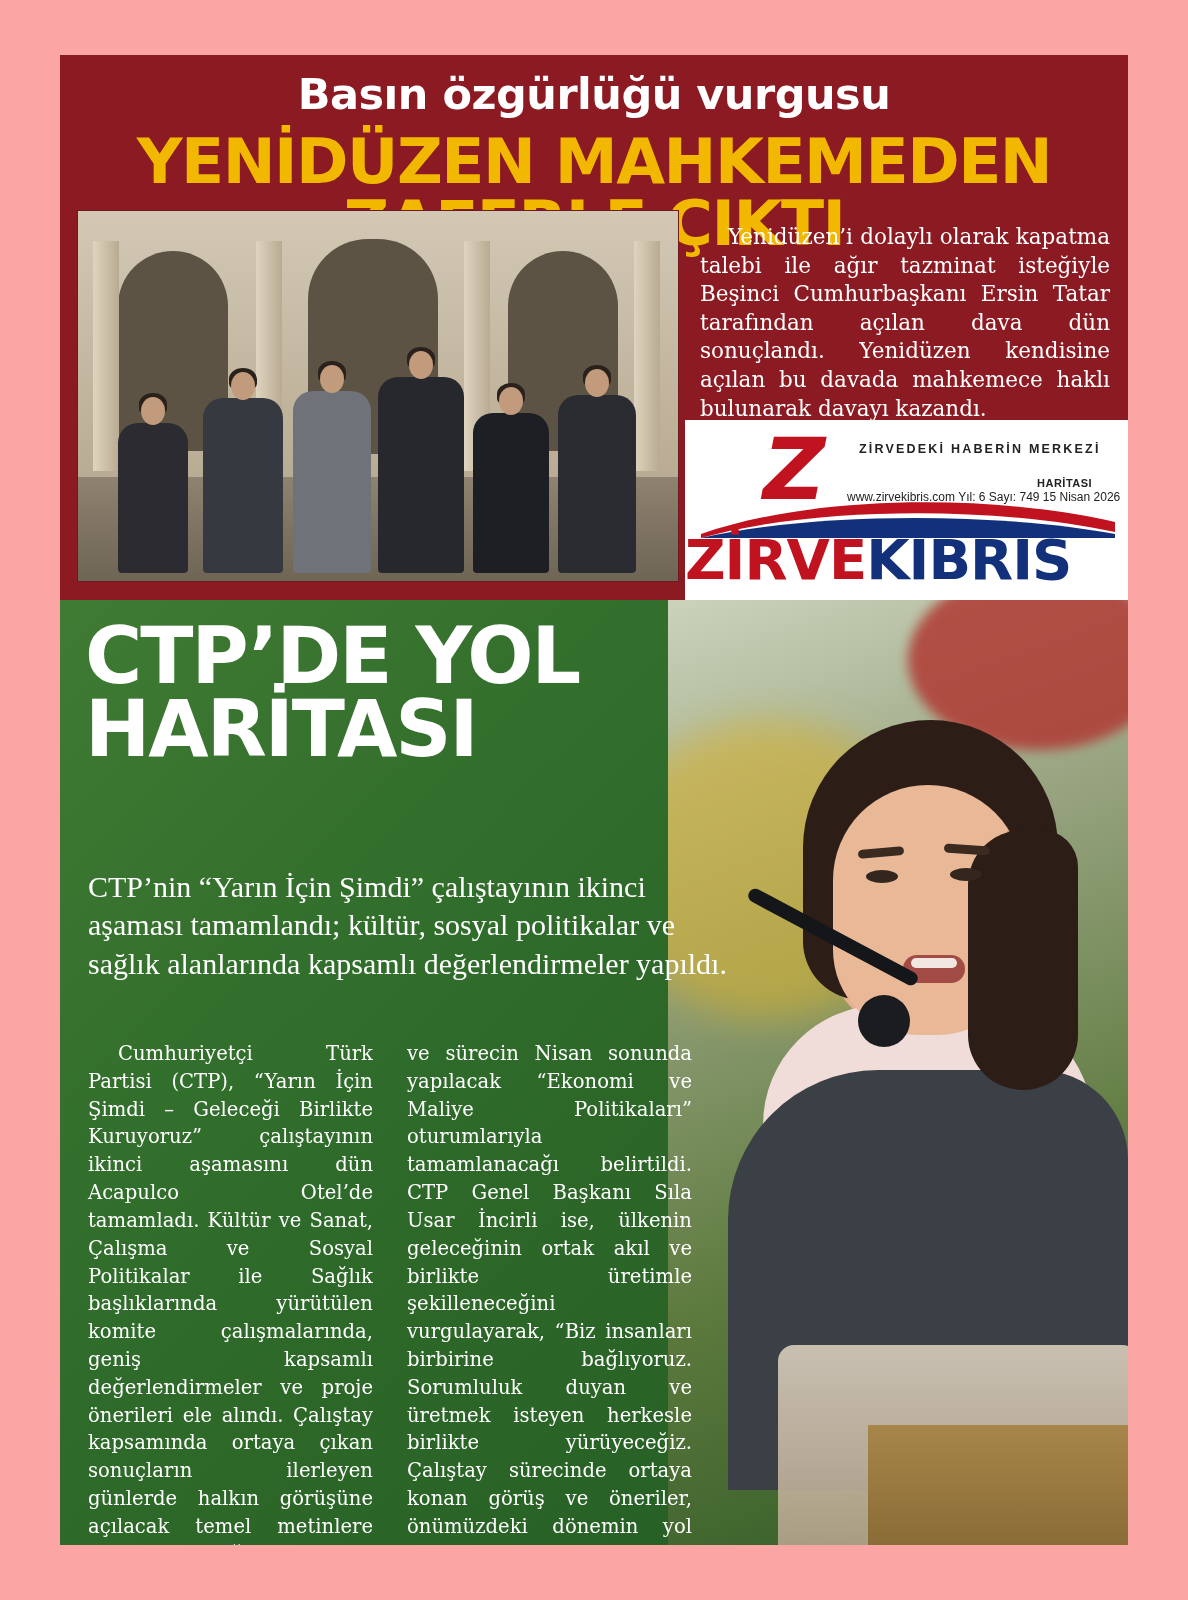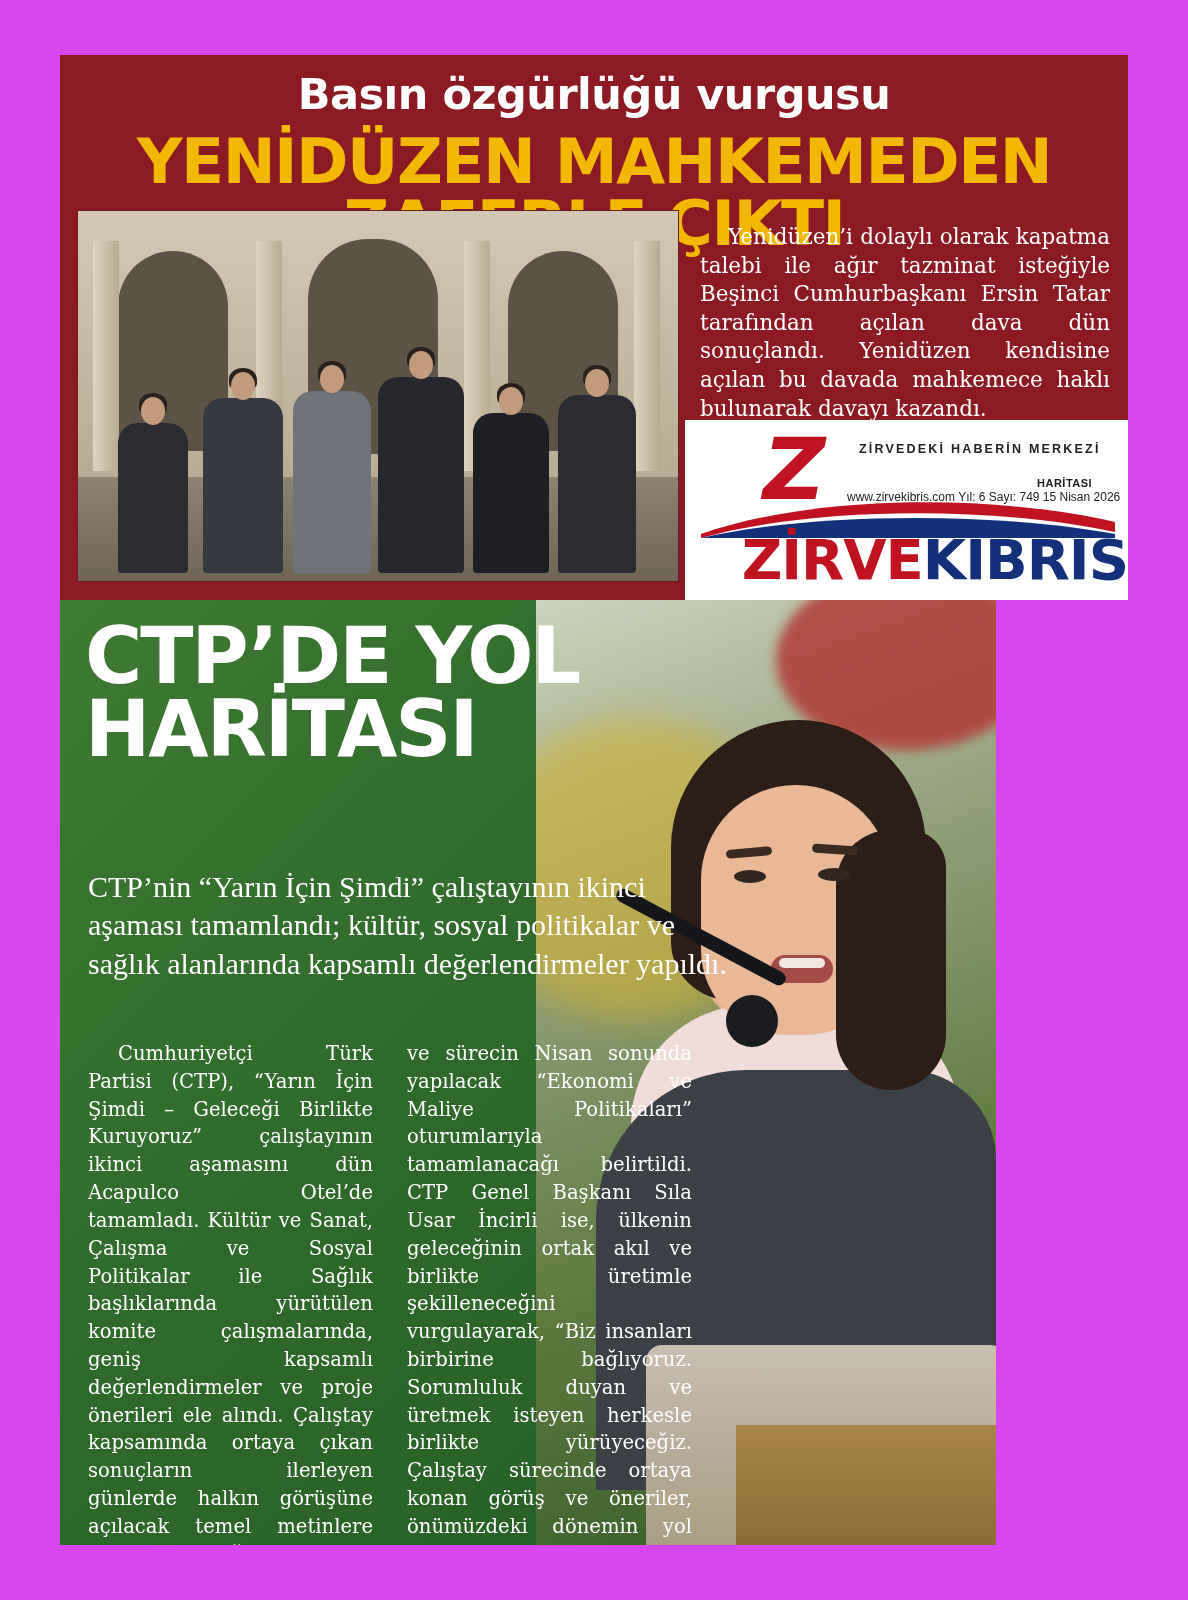--- a/index.html
+++ b/index.html
@@ -11,21 +11,21 @@
     width: 1188px;
     height: 1600px;
     font-family: "Liberation Sans", sans-serif;
     overflow: hidden;
     position: relative;
   }
 
   .page {
     position: absolute;
     inset: 0;
-    background: #d946ef;
+    background: #fca5a5;
   }
 
   
   .top-block {
     position: absolute;
     left: 60px;
     top: 55px;
     width: 1068px;
     height: 545px;
     background: #8c1a22;
@@ -200,36 +200,36 @@
     left: 10px;
     top: 72px;
     width: 425px;
     height: 46px;
   }
   .mh-name {
     position: absolute;
     left: 0;
     top: 112px;
     width: 443px;
-    text-align: right;
+    text-align: left;
     font-family: "DejaVu Sans", sans-serif;
     font-weight: bold;
     font-size: 56px;
     line-height: 1;
     letter-spacing: -1px;
   }
   .mh-name .zirve { color: #c1121f; }
   .mh-name .kibris { color: #13307a; }
 
   
   .green-block {
     position: absolute;
     left: 60px;
     top: 600px;
-    width: 936px;
+    width: 1068px;
     height: 945px;
     background: linear-gradient(135deg,#3f7b33 0%, #2f6b2a 40%, #235a22 100%);
     overflow: hidden;
   }
 
   
   .speaker {
     position: absolute;
     right: 0;
     top: 0;

